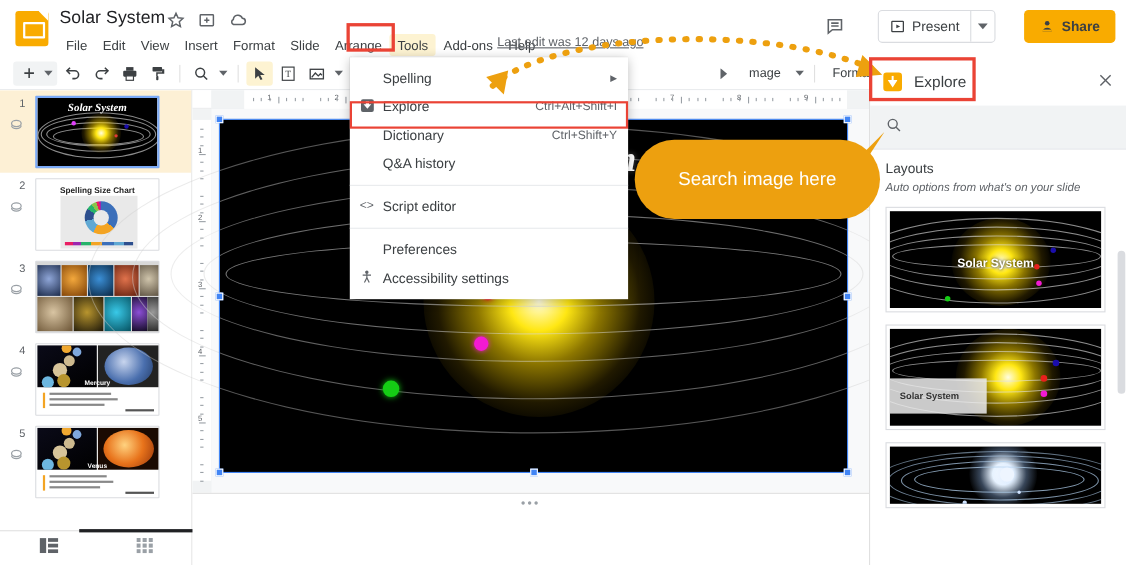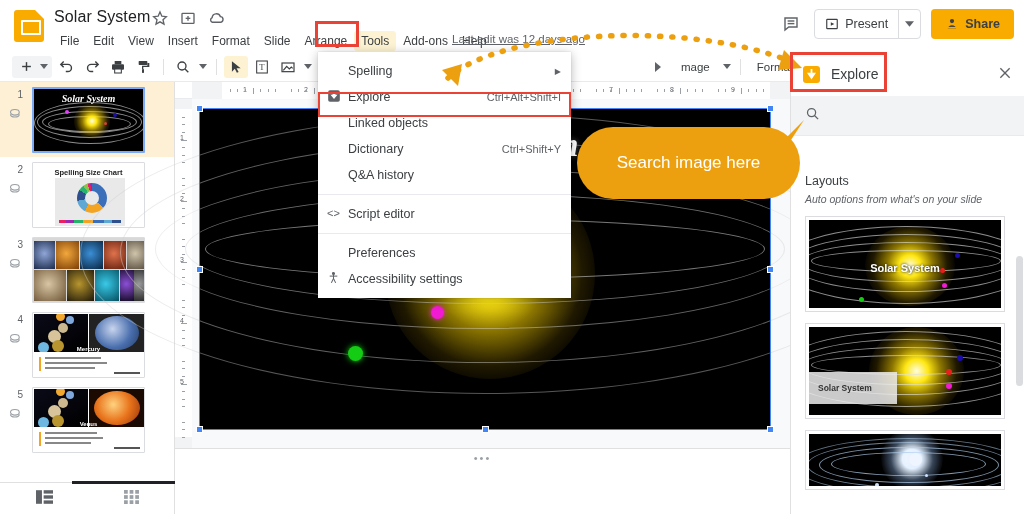--- a/index.html
+++ b/index.html
@@ -38,21 +38,21 @@
   .menu-item {
     font-size:12px; color:#3c4043; padding:3px 7px; border-radius:3px; cursor:default;
     white-space:nowrap;
   }
   .menu-item.active { background:#fdf3d2; }
   .lastedit {
     position:absolute; left:452px; top:33px; font-size:11.5px; color:#5f6368;
     text-decoration:underline;
   }
 
-  .topright { position:absolute; right:10px; top:9px; display:flex; align-items:center; gap:10px; }
+  .topright { position:absolute; right:10px; top:9px; display:flex; align-items:center; gap:26px; }
   .comment-btn { width:26px; height:26px; display:flex; align-items:center; justify-content:center; color:#5f6368; }
   .present-grp {
     display:flex; align-items:center; height:30px;
     border:1px solid #dadce0; border-radius:4px; overflow:hidden; background:#fff;
   }
   .present-btn { display:flex; align-items:center; gap:6px; padding:0 10px; height:28px; font-size:12.5px; color:#3c4043; }
   .present-arrow { width:22px; height:28px; display:flex; align-items:center; justify-content:center; border-left:1px solid #dadce0; }
   .share-btn {
     display:flex; align-items:center; gap:6px; height:30px; padding:0 14px;
     background:#f9ab00; color:#3c4043; border-radius:4px; font-size:12.5px; font-weight:bold;
@@ -170,21 +170,21 @@
   .explore-title { margin-left:11px; font-size:14px; color:#3c4043; }
   .explore-close { position:absolute; right:10px; top:13px; width:18px; height:18px; color:#5f6368; }
 
   .explore-search {
     position:absolute; left:0; top:44px; width:234px; height:40px;
     background:#f1f3f4; display:flex; align-items:center; padding:0 14px;
     border-bottom:1px solid #e8eaed;
   }
   .search-ph { margin-left:12px; font-size:12px; color:#5f6368; }
 
-  .explore-body { position:absolute; left:0; top:84px; width:234px; bottom:0; padding:10px 14px 0 14px; overflow:hidden;margin-top:28px; }
+  .explore-body { position:absolute; left:0; top:84px; width:234px; bottom:0; padding:10px 14px 0 14px; overflow:hidden; }
   .layouts-title { font-size:12.5px; color:#3c4043; }
   .layouts-sub { font-size:10.5px; color:#5f6368; font-style:italic; margin-top:5px; }
   .layout-card {
     width:200px; height:96px; background:#fff; border:1px solid #dadce0;
     margin-top:11px; padding:3px; position:relative;
   }
   .layout-inner { position:absolute; inset:3px; background:#000; overflow:hidden; }
   .scrollbar {
     position:absolute; right:2px; top:92px; width:7px; height:130px;
     background:#dadce0; border-radius:4px;
@@ -829,23 +829,20 @@
       <span class="micon">
         <svg width="14" height="14" viewBox="0 0 24 24">
             <rect x="2" y="2" width="20" height="20" rx="3" fill="#5f6368"></rect>
             <path d="M9.5 5h5v5h3.5L12 17 6 10h3.5z" fill="#fff"></path>
           </svg>
       </span>
       <span>Explore</span>
       <span class="mshort">Ctrl+Alt+Shift+I</span>
     </div>
     <div class="mrow">
-      <span>Linked objects</span>
-    </div>
-    <div class="mrow">
       <span>Dictionary</span>
       <span class="mshort">Ctrl+Shift+Y</span>
     </div>
     <div class="mrow">
       <span>Q&amp;A history</span>
     </div>
     <div class="mdiv"></div>
     <div class="mrow">
       <span class="micon" style="font-size:11px;color:#5f6368;top:6px;">&lt;&gt;</span>
       <span>Script editor</span>

